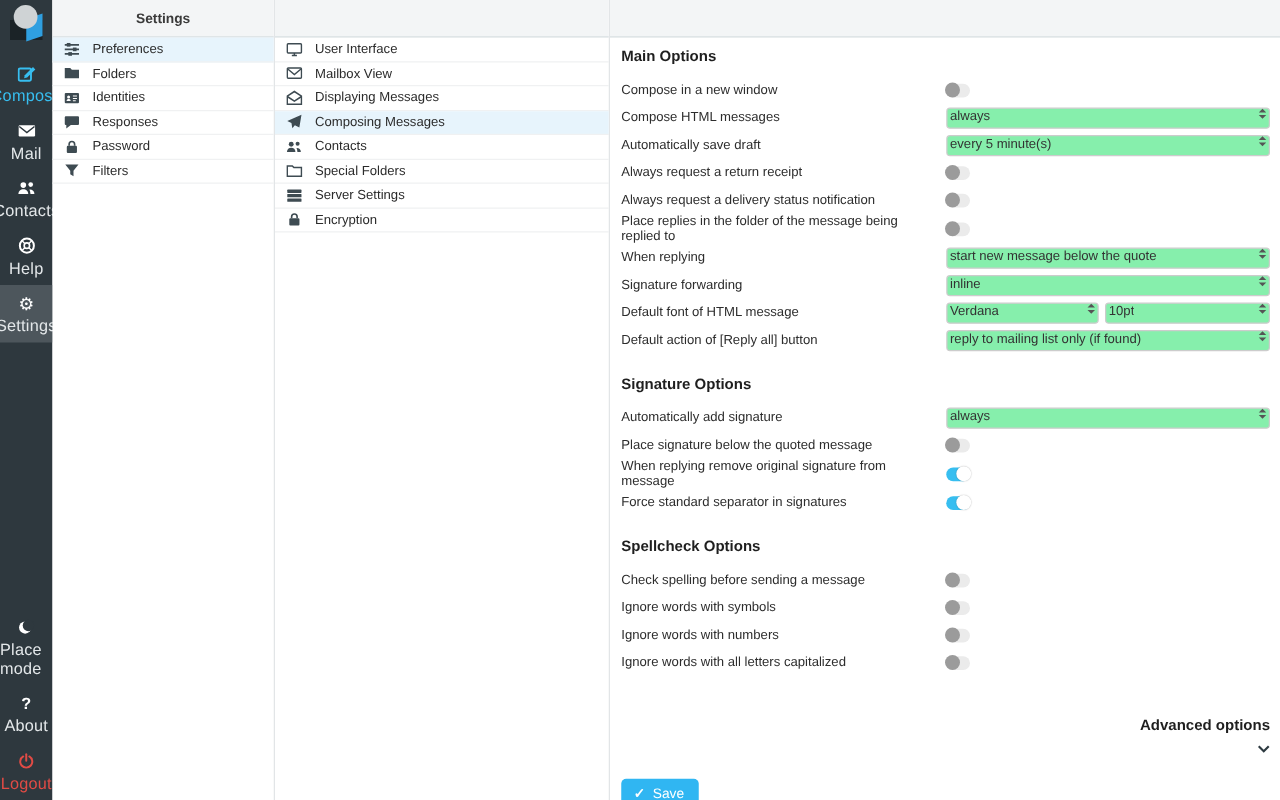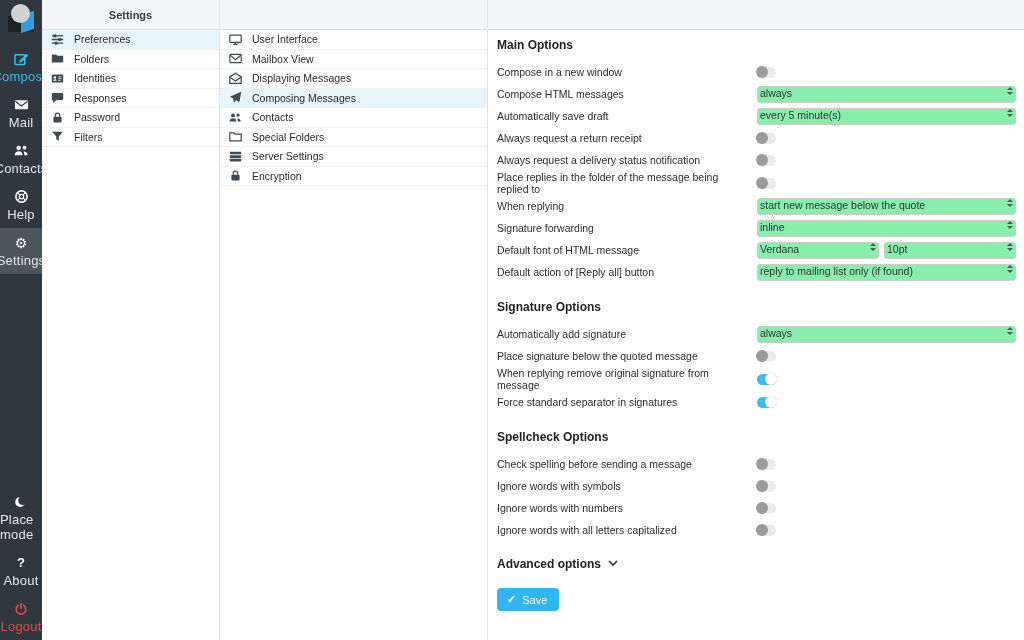--- a/index.html
+++ b/index.html
@@ -51,21 +51,21 @@
   .updown .d { width:0; height:0; border-left:3.2px solid transparent; border-right:3.2px solid transparent; border-top:3.8px solid #555; }
   .select.half1 { flex:0 0 122px; }
   .select.half2 { flex:1; }
 
   .toggle { width:19px; height:11px; border-radius:6px; position:relative; display:inline-block; cursor:pointer; }
   .toggle.off { background:#ebebeb; }
   .toggle.off .knob { position:absolute; left:-1px; top:-0.5px; width:12px; height:12px; border-radius:50%; background:#9b9b9b; }
   .toggle.on { background:#37bef0; }
   .toggle.on .knob { position:absolute; right:-1px; top:-0.5px; width:12px; height:12px; border-radius:50%; background:#fff; box-shadow:0 0 1px rgba(0,0,0,.35); }
 
-  .advanced { display:flex; align-items:flex-start; gap:7px; margin-top:16px; cursor:pointer; }
+  .advanced { display:flex; align-items:flex-end; gap:7px; margin-top:32px; cursor:pointer;flex-direction:column; }
   .advanced .adv-label { font-size:12px; font-weight:bold; color:#1f1f1f; }
 
   .save-btn { margin-top:17px; display:inline-flex; align-items:center; gap:6px; background:#30b6f2; color:#fff; border:none; border-radius:4px; padding:5px 12px 5px 10px; font-size:11px; font-family:"Liberation Sans",sans-serif; cursor:pointer; }
   .save-btn .check { font-size:11px; font-weight:bold; }
 </style>
 </head>
 <body>
 
 <nav class="taskbar">
   <div class="logo">

